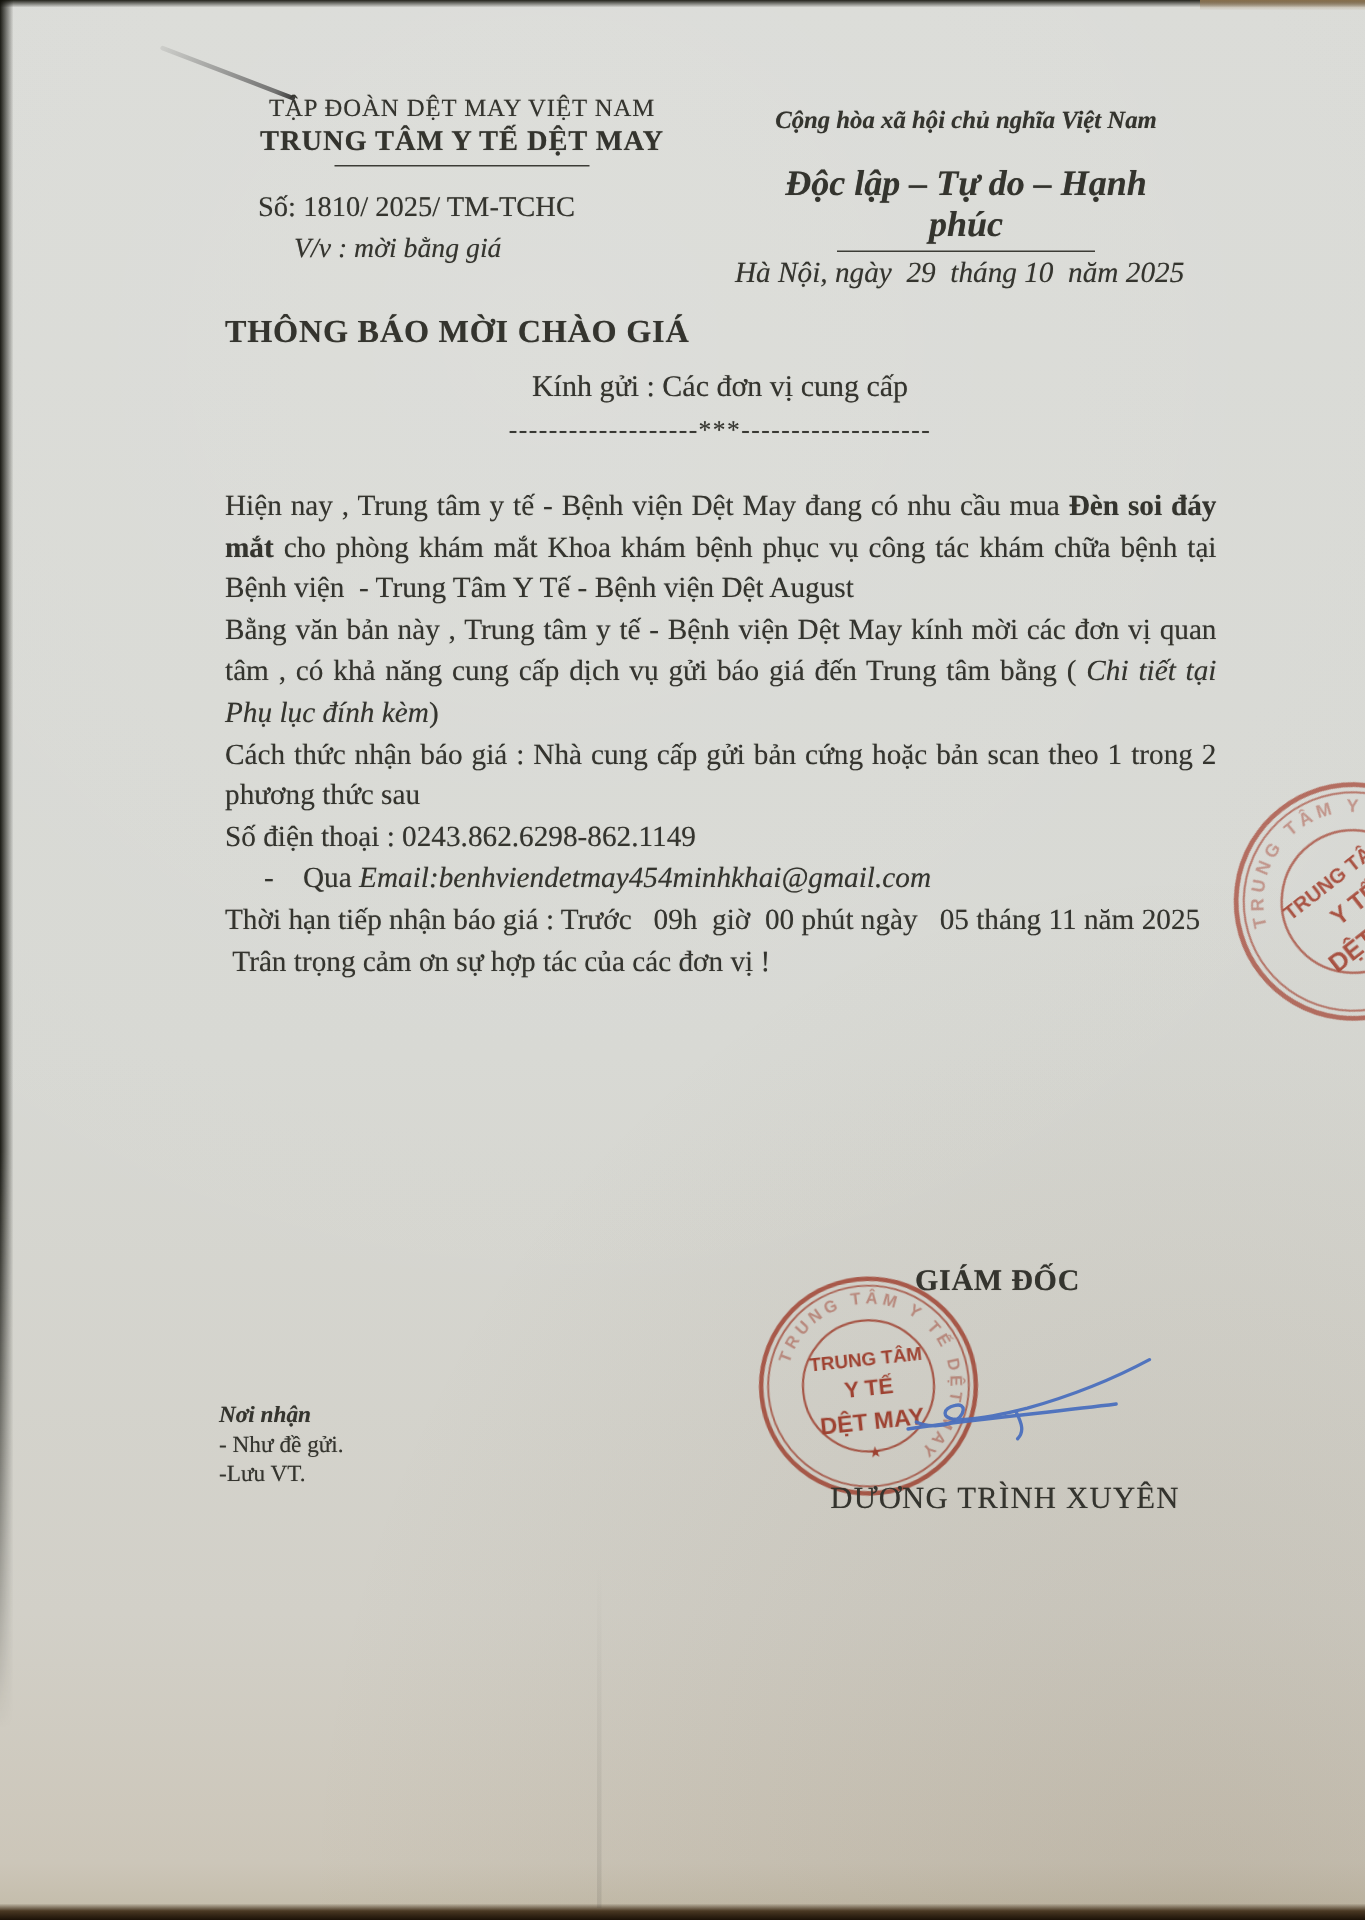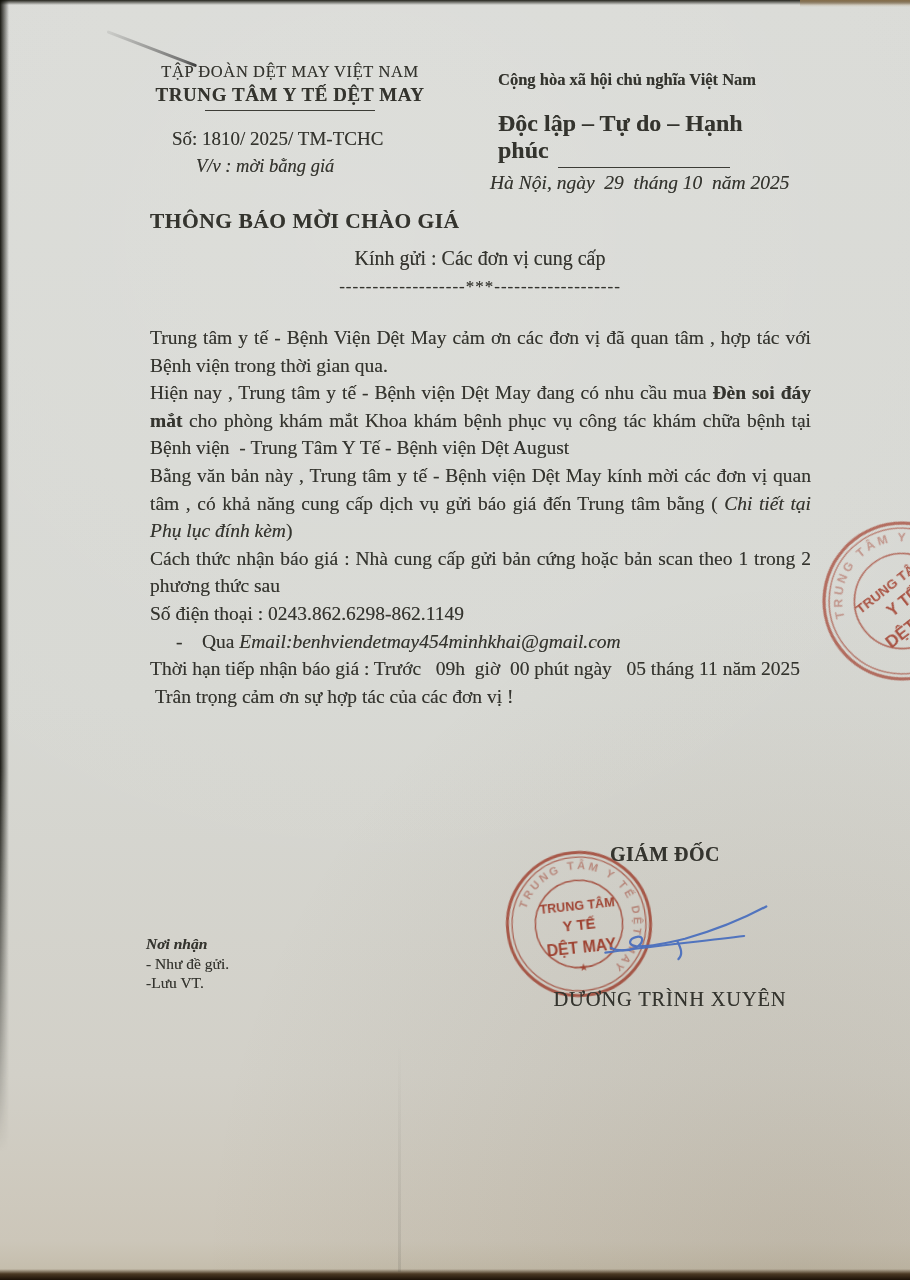--- a/index.html
+++ b/index.html
@@ -28,25 +28,25 @@
     background:linear-gradient(0deg,#1b1107 0%,#4a3823 55%,rgba(74,56,35,0));}
   .corner-tr{position:absolute;top:0;right:0;width:110px;height:7px;
     background:linear-gradient(180deg,rgba(160,130,88,.8),rgba(160,130,88,0));}
   .pen-mark{position:absolute;left:107px;top:30px;width:96px;height:3px;
     transform:rotate(21deg);transform-origin:0 50%;border-radius:2px;
     background:linear-gradient(90deg,rgba(100,100,100,.12),rgba(70,70,70,.7) 85%,rgba(40,40,40,.9));}
   .crease{position:absolute;left:398px;bottom:8px;width:3px;height:230px;
     background:linear-gradient(180deg,rgba(0,0,0,0),rgba(60,60,55,.12));}
 
   
-  .hdr-left{left:150px;top:62px;width:280px;text-align:center;}
+  .hdr-left{left:168px;top:62px;width:280px;text-align:center;}
   .hdr-left .l1{font-size:16.5px;letter-spacing:.6px;}
   .hdr-left .l2{font-size:19px;font-weight:700;letter-spacing:.6px;margin-top:2px;}
   .hdr-left .rule{width:170px;border-top:1.6px solid #3c3c36;margin:4px auto 0;}
-  .hdr-right{left:498px;top:70px;width:292px;text-align:left;}
+  .hdr-right{left:498px;top:70px;width:292px;text-align:center;font-style:italic;}
   .hdr-right .l1{font-size:16.5px;font-weight:700;}
   .hdr-right .l2{font-size:24px;font-weight:700;margin-top:20px;}
   .hdr-right .rule{width:172px;border-top:1.6px solid #3c3c36;margin:3px auto 0;}
   .doc-num{left:172px;top:128px;font-size:19px;}
   .doc-subject{left:196px;top:156px;font-size:18.5px;font-style:italic;}
   .place-date{left:490px;top:172px;width:315px;font-size:19.5px;font-style:italic;white-space:pre;}
 
   
   .title{left:150px;top:209px;width:660px;text-align:left;font-size:21.5px;font-weight:700;letter-spacing:.5px;}
   .salutation{left:150px;top:247px;width:660px;text-align:center;font-size:20px;}
@@ -95,21 +95,20 @@
   </div>
   <div class="txt doc-num">Số: 1810/ 2025/ TM-TCHC</div>
   <div class="txt doc-subject">V/v : mời bằng giá</div>
   <div class="txt place-date">Hà Nội, ngày  29  tháng 10  năm 2025</div>
 
   <div class="txt title">THÔNG BÁO MỜI CHÀO GIÁ</div>
   <div class="txt salutation">Kính gửi : Các đơn vị cung cấp</div>
   <div class="txt divider">-------------------***-------------------</div>
 
   <div class="txt body-text">
-      <div class="para"><span>Trung tâm y tế - Bệnh Viện Dệt May cảm ơn các đơn vị đã quan tâm , hợp tác với Bệnh viện trong thời gian qua.</span></div>
       <div class="para"><span>Hiện nay , Trung tâm y tế - Bệnh viện Dệt May đang có nhu cầu mua </span><span class="bold">Đèn soi đáy mắt</span><span> cho phòng khám mắt Khoa khám bệnh phục vụ công tác khám chữa bệnh tại Bệnh viện  - Trung Tâm Y Tế - Bệnh viện Dệt August</span></div>
       <div class="para"><span>Bằng văn bản này , Trung tâm y tế - Bệnh viện Dệt May kính mời các đơn vị quan tâm , có khả năng cung cấp dịch vụ gửi báo giá đến Trung tâm bằng ( </span><span class="italic">Chi tiết tại Phụ lục đính kèm</span><span>)</span></div>
       <div class="para"><span>Cách thức nhận báo giá : Nhà cung cấp gửi bản cứng hoặc bản scan theo 1 trong 2 phương thức sau</span></div>
       <div class="para"><span>Số điện thoại : 0243.862.6298-862.1149</span></div>
       <div class="para indent"><span>-    Qua </span><span class="italic">Email:benhviendetmay454minhkhai@gmail.com</span></div>
       <div class="para"><span>Thời hạn tiếp nhận báo giá : Trước   09h  giờ  00 phút ngày   05 tháng 11 năm 2025</span></div>
       <div class="para"><span> Trân trọng cảm ơn sự hợp tác của các đơn vị !</span></div>
     </div>
 
   <svg class="stamp stamp-side" viewBox="0 0 170 170">

